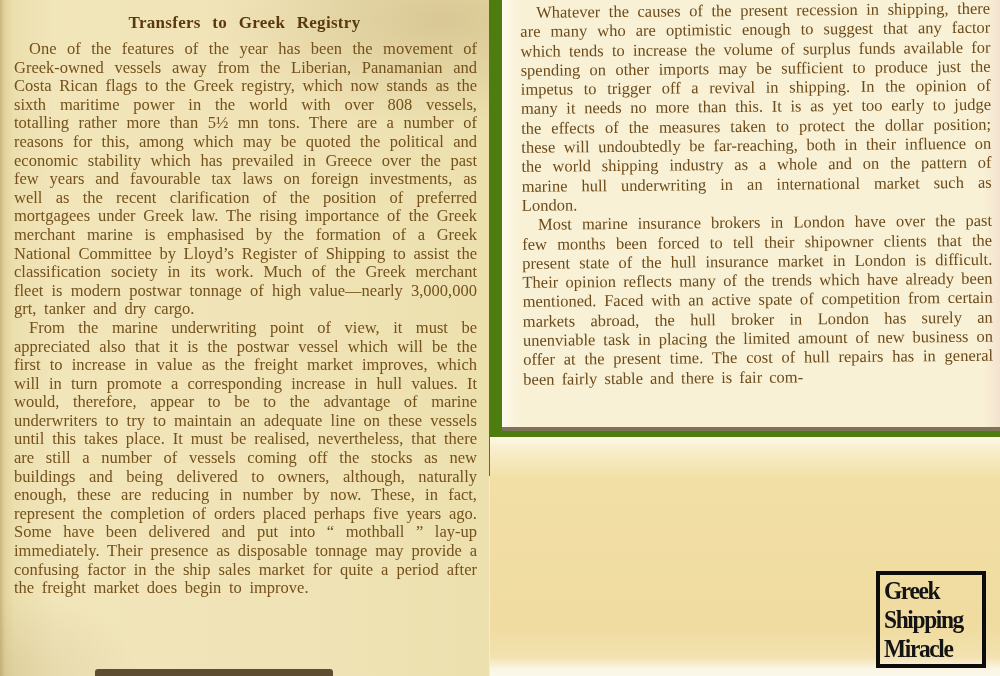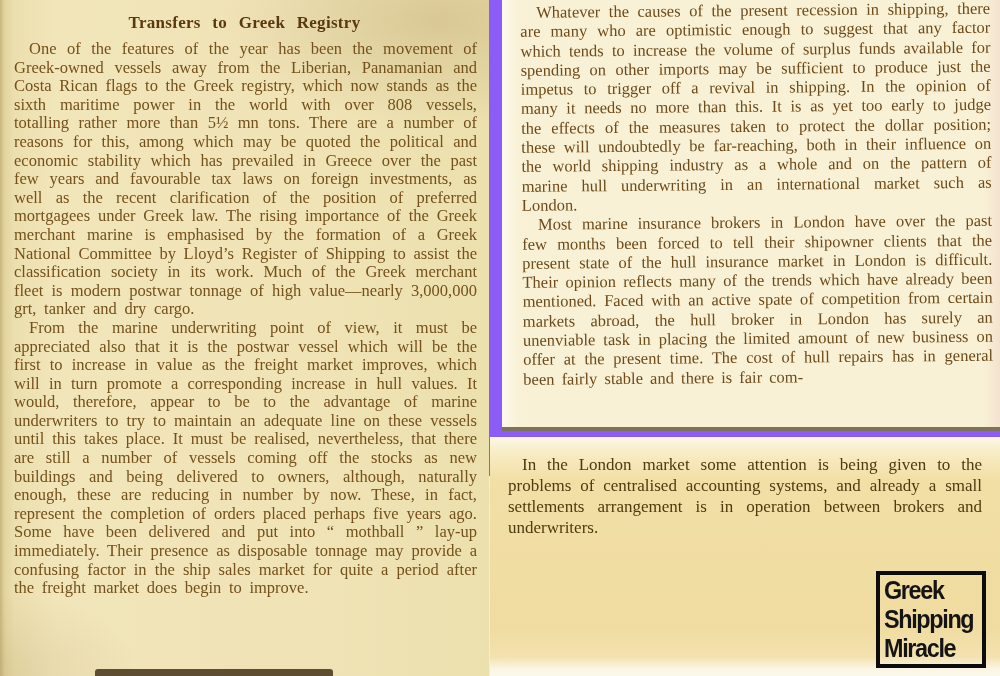--- a/index.html
+++ b/index.html
@@ -1,21 +1,21 @@
 <!DOCTYPE html>
 <html><head>
 <meta charset="utf-8">
 <style>
   html, body { margin:0; padding:0; }
   body {
     width:1000px; height:676px; overflow:hidden;
     background:#f3ecda;
     font-family:"Liberation Serif", serif;
   }
-  .page { position:relative; width:1000px; height:476px; background:#8b5cf6;border-radius:19px; }
+  .page { position:relative; width:1000px; height:476px; background:#4d7c0f;border-radius:19px; }
 
   .block { position:absolute; box-sizing:border-box; }
 
   
   .block-left {
     left:0; top:0; width:489px; height:676px;
     color:#74501b;
     background:
       radial-gradient(ellipse 320px 150px at 90% 3%, rgba(170,143,86,0.30), rgba(170,143,86,0) 70%),
       radial-gradient(ellipse 200px 120px at 0% 100%, rgba(160,135,80,0.18), rgba(160,135,80,0) 70%),
@@ -57,21 +57,21 @@
   .block-right-bottom p {
     margin:0; font-size:17px; line-height:21px;
     text-align:justify; text-indent:14px; word-spacing:2.5px;
   }
   .block-right-bottom p.no-indent { text-indent:0; }
 
   
   .watermark {
     position:absolute; left:876px; top:571px; width:110px; height:97px;
     border:4px solid #0c0c0c; box-sizing:border-box;
-    color:#141414; font-family:Liberation Sans, sans-serif; font-weight:700;
+    color:#141414; font-family:Liberation Serif, serif; font-weight:700;
     font-size:26px; line-height:29px; letter-spacing:-1.5px;
     padding:1px 0 0 4px; overflow:visible;
   }
   .watermark span { display:block; transform:scaleX(0.9); transform-origin:0 50%; white-space:nowrap; }
 
   
   .smudge {
     position:absolute; left:95px; top:669px; width:238px; height:7px;
     background:#44331a; opacity:0.85; border-radius:3px 3px 0 0;
   }
@@ -90,21 +90,20 @@
   </section>
 
   <section class="block block-right-top">
     <div class="text">
       <p>Whatever the causes of the present recession in shipping, there are many who are optimistic enough to suggest that any factor which tends to increase the volume of surplus funds available for spending on other imports may be sufficient to produce just the impetus to trigger off a revival in shipping. In the opinion of many it needs no more than this. It is as yet too early to judge the effects of the measures taken to protect the dollar position; these will undoubtedly be far-reaching, both in their influence on the world shipping industry as a whole and on the pattern of marine hull underwriting in an international market such as London.</p>
       <p>Most marine insurance brokers in London have over the past few months been forced to tell their shipowner clients that the present state of the hull insurance market in London is difficult. Their opinion reflects many of the trends which have already been mentioned. Faced with an active spate of competition from certain markets abroad, the hull broker in London has surely an unenviable task in placing the limited amount of new business on offer at the present time. The cost of hull repairs has in general been fairly stable and there is fair com-</p>
     </div>
   </section>
 
   <section class="block block-right-bottom">
-    <p>In the London market some attention is being given to the problems of centralised accounting systems, and already a small settlements arrangement is in operation between brokers and underwriters.</p>
   </section>
 
   <div class="watermark">
     <span>Greek</span>
     <span>Shipping</span>
     <span>Miracle</span>
   </div>
 
   <div class="smudge"></div>
 

